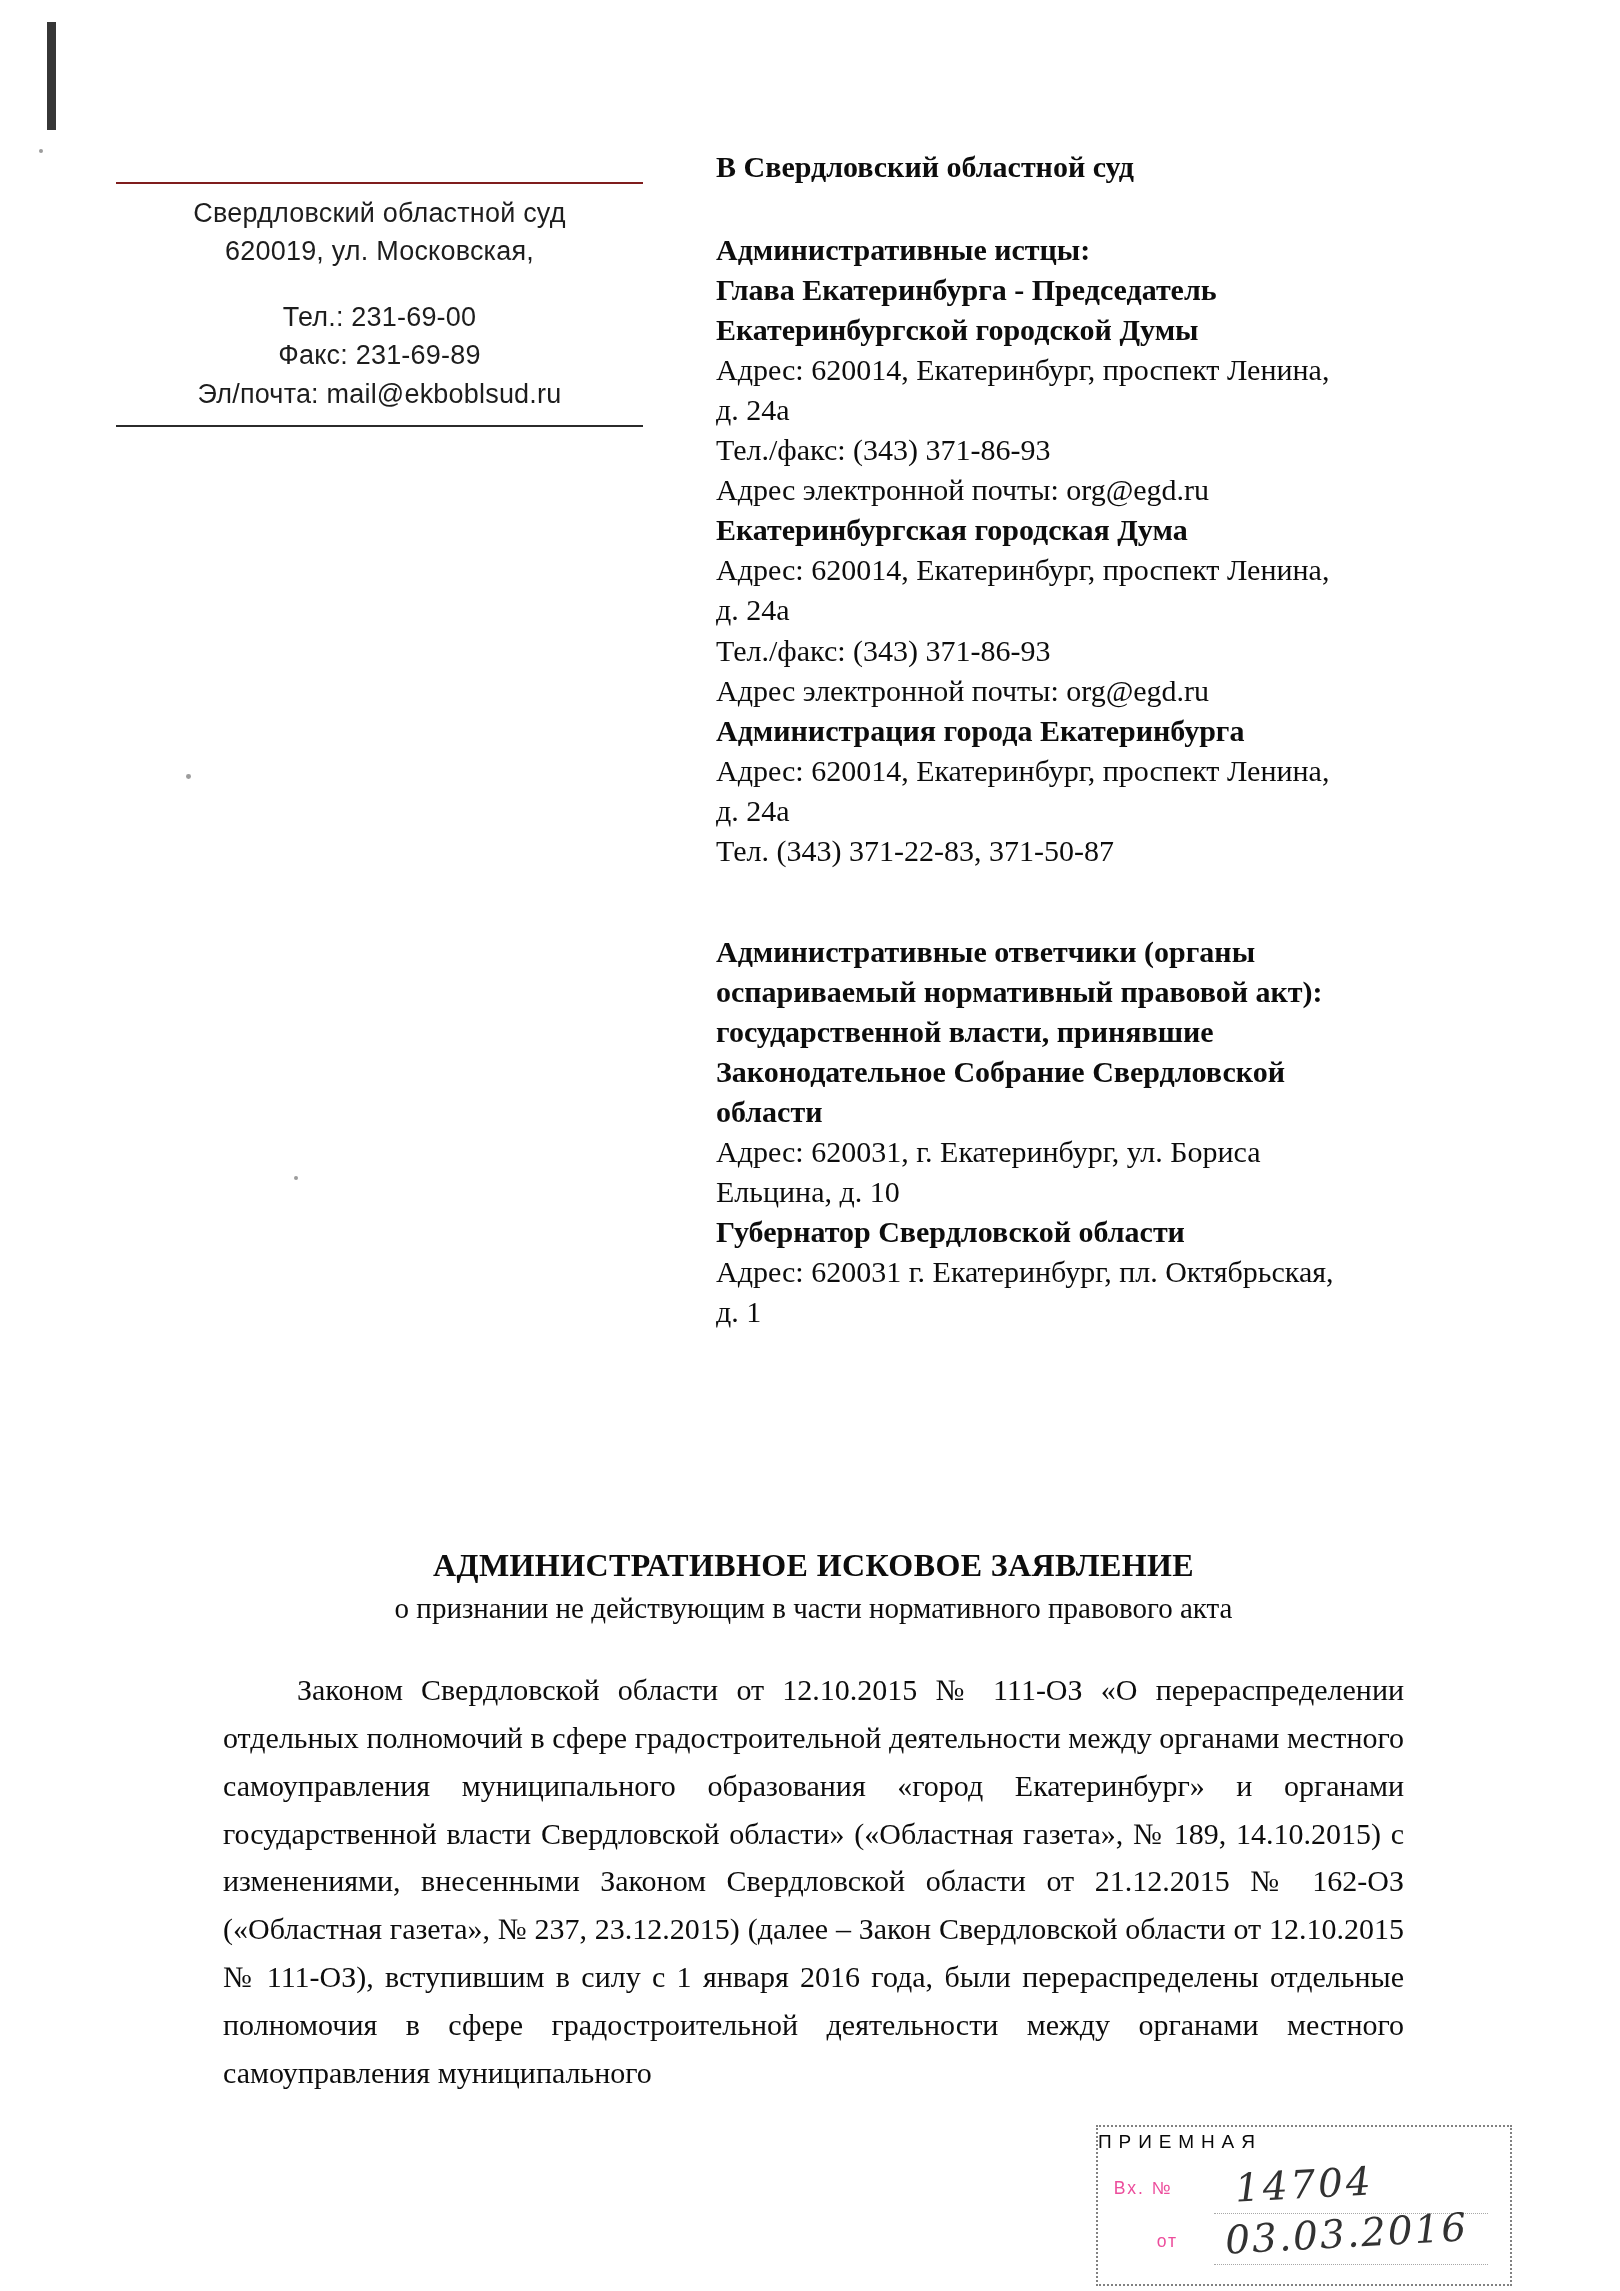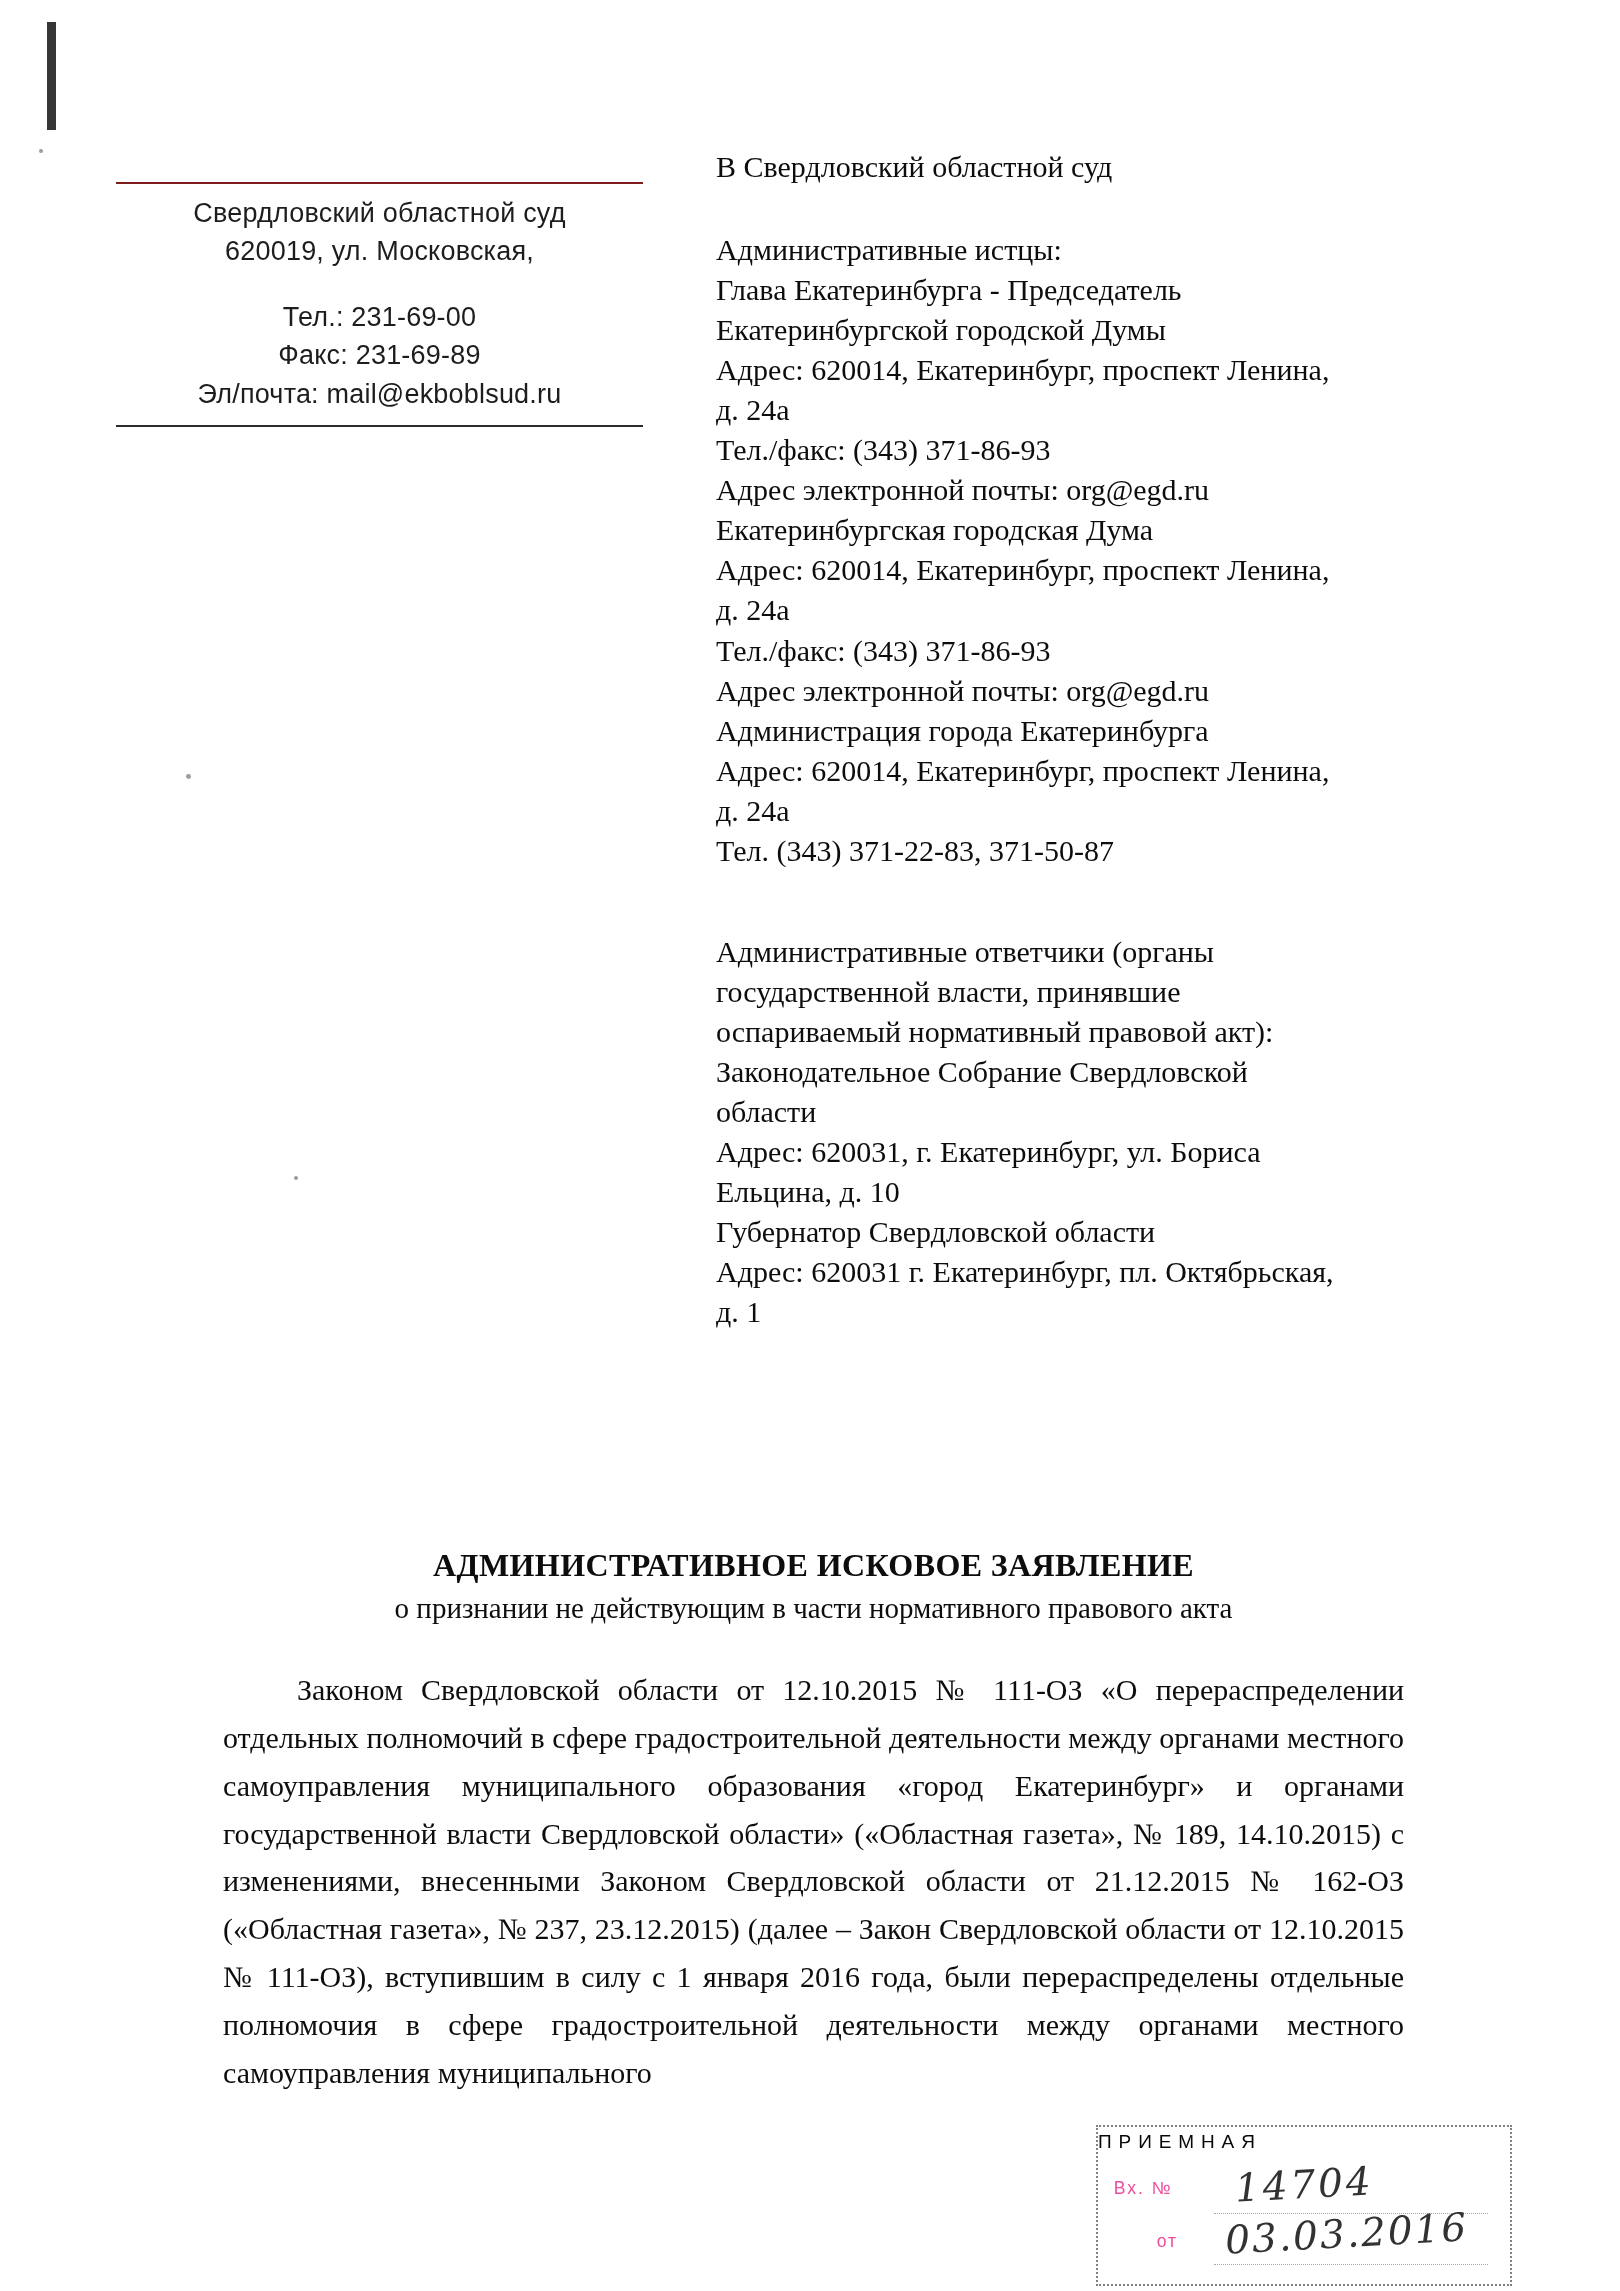--- a/index.html
+++ b/index.html
@@ -59,21 +59,21 @@
   
   #addressee {
     position: absolute;
     left: 716px;
     top: 147px;
     width: 784px;
     font-size: 30px;
     line-height: 1.335;
     text-align: left;
   }
-  #addressee .b { font-weight: normal; }
+  #addressee .b { font-weight: bold; }
   #addressee .blk { margin: 0; }
   #addressee .spacer-lg { height: 43px; }
   #addressee .spacer-xl { height: 61px; }
 
   
   #doc-title {
     position: absolute;
     left: 196px;
     top: 1547px;
     width: 1235px;
@@ -197,22 +197,22 @@
     <div class="blk">Адрес электронной почты: org@egd.ru</div>
 
     <div class="blk b">Администрация города Екатеринбурга</div>
     <div class="blk">Адрес: 620014, Екатеринбург, проспект Ленина,</div>
     <div class="blk">д. 24а</div>
     <div class="blk">Тел. (343) 371-22-83, 371-50-87</div>
 
     <div class="spacer-xl"></div>
 
     <div class="blk b">Административные ответчики (органы</div>
+    <div class="blk b">оспариваемый нормативный правовой акт):</div>
     <div class="blk b">государственной власти, принявшие</div>
-    <div class="blk b">оспариваемый нормативный правовой акт):</div>
 
     <div class="blk b">Законодательное Собрание Свердловской</div>
     <div class="blk b">области</div>
     <div class="blk">Адрес: 620031, г. Екатеринбург, ул. Бориса</div>
     <div class="blk">Ельцина, д. 10</div>
 
     <div class="blk b">Губернатор Свердловской области</div>
     <div class="blk">Адрес: 620031 г. Екатеринбург, пл. Октябрьская,</div>
     <div class="blk">д. 1</div>
   </div>

